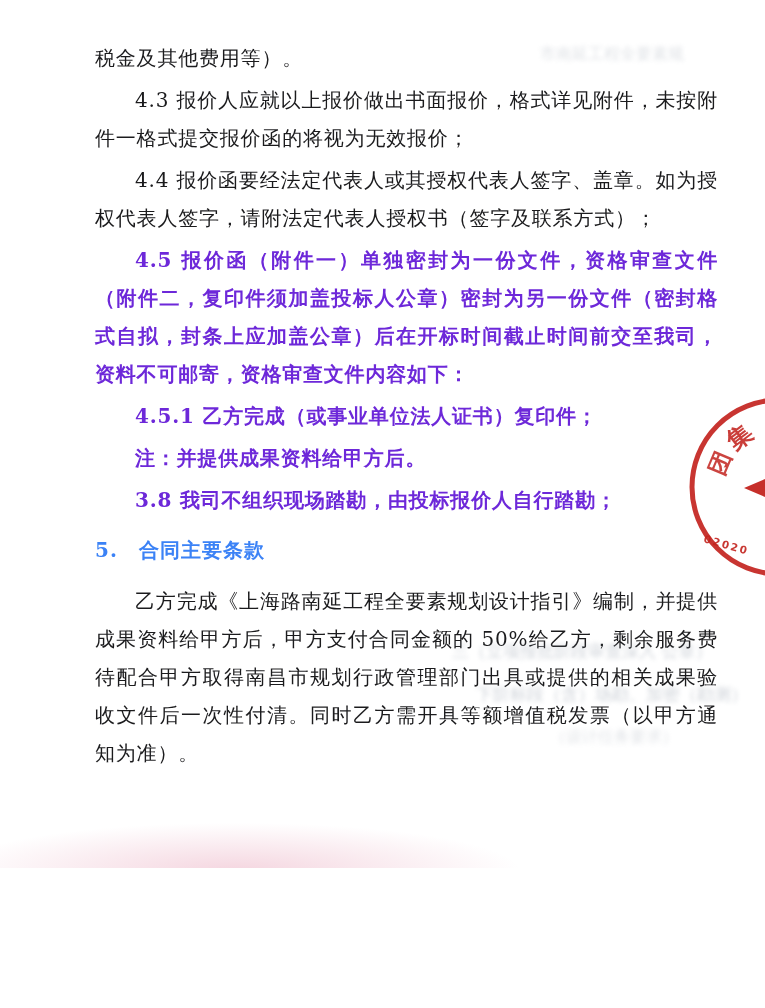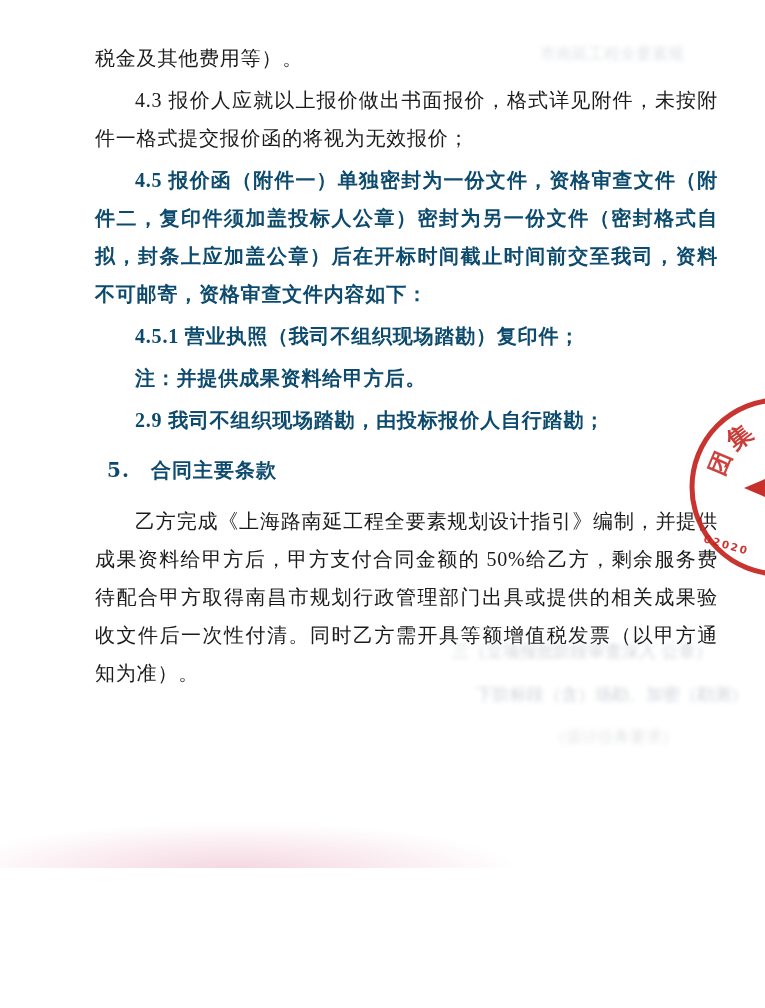--- a/index.html
+++ b/index.html
@@ -15,25 +15,25 @@
     position:absolute;
     left:95px;top:39px;width:623px;
     text-align:justify;
   }
   .doc p{
     margin:0 0 4px 0;
     font-size:20px;
     line-height:38px;
     letter-spacing:0.8px;
   }
-  .doc p.indent{text-indent:2em;font-family:Liberation Serif, serif;}
-  .doc p.bold{font-weight:700;color:#0c4a6e;}
+  .doc p.indent{text-indent:2em;}
+  .doc p.bold{font-weight:700;color:#6d28d9;}
   .doc p.heading{
-    font-weight:700;color:#0c4a6e;
-    margin:12px 0 13px 12px;
+    font-weight:700;color:#3b82f6;
+    margin:12px 0 13px 0;
     letter-spacing:1px;
   }
   .ghost{
     position:absolute;
     color:#8d97a5;
     white-space:nowrap;
     font-family:"DejaVu Serif","Liberation Serif",serif;
     pointer-events:none;
   }
   .smudge{
@@ -53,24 +53,25 @@
   }
 </style>
 </head>
 <body>
 
 <div class="page">
 
   <div class="doc">
       <p class="regular">税金及其他费用等）。</p>
       <p class="regular indent">4.3 报价人应就以上报价做出书面报价，格式详见附件，未按附件一格式提交报价函的将视为无效报价；</p>
+      <p class="regular indent">4.4 报价函要经法定代表人或其授权代表人签字、盖章。如为授权代表人签字，请附法定代表人授权书（签字及联系方式）；</p>
       <p class="bold indent">4.5 报价函（附件一）单独密封为一份文件，资格审查文件（附件二，复印件须加盖投标人公章）密封为另一份文件（密封格式自拟，封条上应加盖公章）后在开标时间截止时间前交至我司，资料不可邮寄，资格审查文件内容如下：</p>
-      <p class="bold indent">4.5.1 营业执照（我司不组织现场踏勘）复印件；</p>
+      <p class="bold indent">4.5.1 乙方完成（或事业单位法人证书）复印件；</p>
       <p class="bold indent">注：并提供成果资料给甲方后。</p>
-      <p class="bold indent">2.9 我司不组织现场踏勘，由投标报价人自行踏勘；</p>
+      <p class="bold indent">3.8 我司不组织现场踏勘，由投标报价人自行踏勘；</p>
       <p class="heading">5. 合同主要条款</p>
       <p class="regular indent">乙方完成《上海路南延工程全要素规划设计指引》编制，并提供成果资料给甲方后，甲方支付合同金额的 50%给乙方，剩余服务费待配合甲方取得南昌市规划行政管理部门出具或提供的相关成果验收文件后一次性付清。同时乙方需开具等额增值税发票（以甲方通知为准）。</p>
     </div>
 
   <div>
       <div class="ghost" style="left: 540px; top: 44px; font-size: 16px; filter: blur(2.2px); opacity: 0.28;">市南延工程全要素规</div>
       <div class="ghost" style="left: 452px; top: 640px; font-size: 17px; filter: blur(1.9px); opacity: 0.42;">三（立项报批阶段审查深入 公章）</div>
       <div class="ghost" style="left: 476px; top: 683px; font-size: 17px; filter: blur(1.9px); opacity: 0.42;">下阶标段（含）场勘、加密（勘测）</div>
       <div class="ghost" style="left: 550px; top: 727px; font-size: 16px; filter: blur(2.6px); opacity: 0.28;">（设计任务要求）</div>
       <div class="ghost" style="left: 560px; top: 897px; font-size: 15px; filter: blur(2.4px); opacity: 0.32;">同时按相关规定执行等要求办</div>

